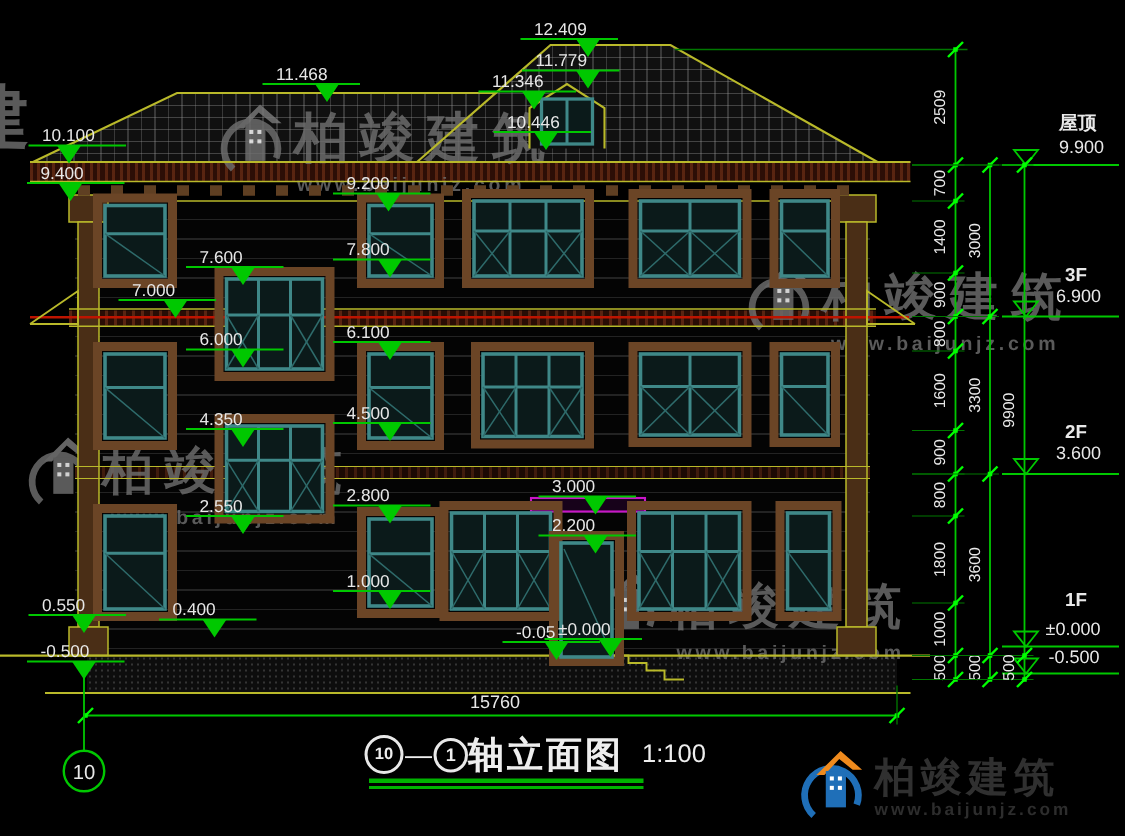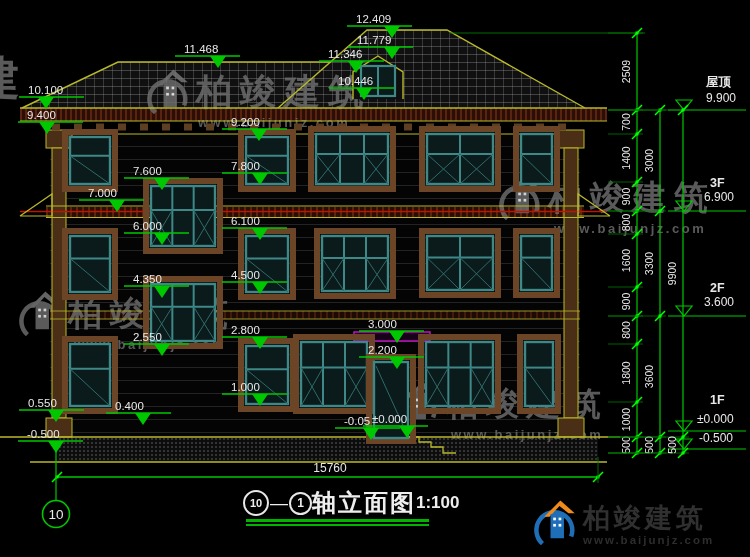--- a/index.html
+++ b/index.html
@@ -32,21 +32,21 @@
   .wmtx{letter-spacing:8px;}
   .wmurl{font-size:13px;letter-spacing:2.5px;margin-top:-3px;}
   
   #title{position:absolute;left:243px;top:487px;z-index:6;display:flex;align-items:center;color:#eee;}
   .circ{display:inline-flex;align-items:center;justify-content:center;border:2px solid #e8e8e8;
         border-radius:50%;font-weight:bold;}
   .c1{width:22px;height:22px;font-size:11px;}
   .c2{width:19px;height:19px;font-size:12px;}
   .dash{font-size:18px;margin:0 1px;}
   .tname{font-size:24px;font-weight:bold;letter-spacing:2px;}
-  .tscale{font-size:17px;font-weight:bold;}
+  .tscale{font-size:17px;font-weight:normal;margin-left:12px;}
   .tline{position:absolute;left:246px;background:#00b400;z-index:6;}
   
   #brand{position:absolute;left:533px;top:497px;z-index:6;display:flex;align-items:center;gap:6px;}
   .bname{font-size:27px;font-weight:bold;color:#303030;letter-spacing:4px;line-height:1;}
   .burl{font-size:11.5px;font-weight:bold;color:#2d2d2d;letter-spacing:2px;margin-top:2px;}
 </style>
 </head>
 <body>
 
 <div id="stage">

